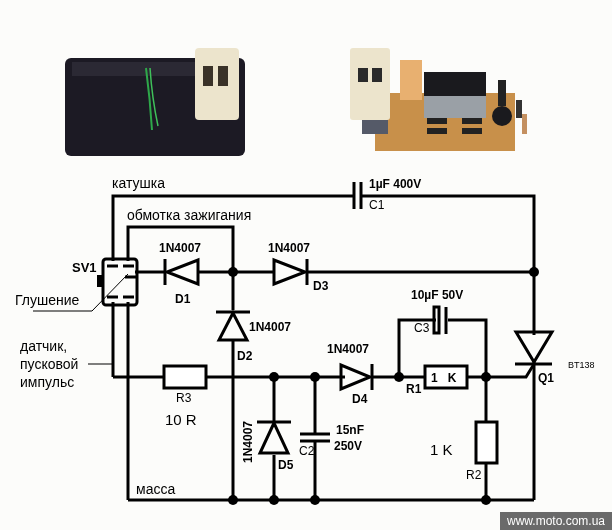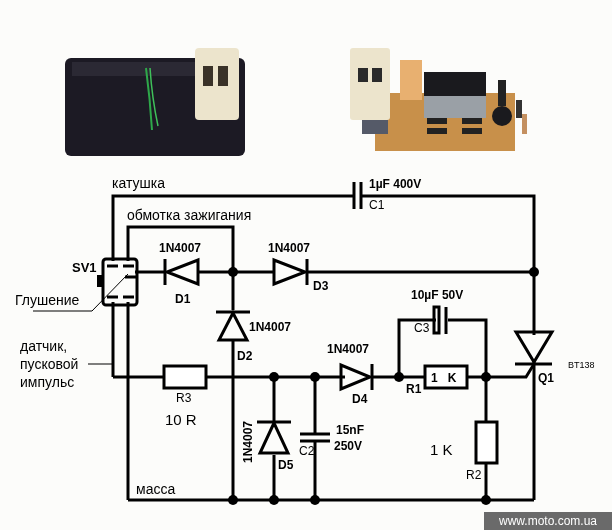--- a/index.html
+++ b/index.html
@@ -1,20 +1,20 @@
 <!DOCTYPE html>
 <html><head>
 <meta charset="utf-8">
 <style>
   html,body{margin:0;padding:0;background:#fcfcfa;}
   body{width:612px;height:530px;position:relative;overflow:hidden;font-family:"Liberation Sans",sans-serif;}
   svg{position:absolute;left:0;top:0;}
   .lbl{font-family:"Liberation Sans",sans-serif;font-weight:bold;fill:#000;}
   .lbl-n{font-family:"Liberation Sans",sans-serif;fill:#000;}
-  .watermark{position:absolute;right:0;bottom:0;width:128px;height:18px;background:#6a6a6a;color:#fff;font-family:"Liberation Sans",sans-serif;font-size:12px;line-height:18px;text-align:center;}
+  .watermark{position:absolute;right:0;bottom:0;width:112px;height:18px;background:#6a6a6a;color:#fff;font-family:"Liberation Sans",sans-serif;font-size:12px;line-height:18px;text-align:center;}
 </style>
 </head>
 <body>
 
 <svg width="612" height="530" viewBox="0 0 612 530">
 
   <g>
     <rect x="65" y="58" width="180" height="98" rx="6" fill="#1c1a24"></rect>
     <rect x="72" y="62" width="130" height="14" fill="#2b2934"></rect>
     <path d="M146 68 q4 30 6 62" stroke="#2ea84a" stroke-width="2" fill="none"></path>

